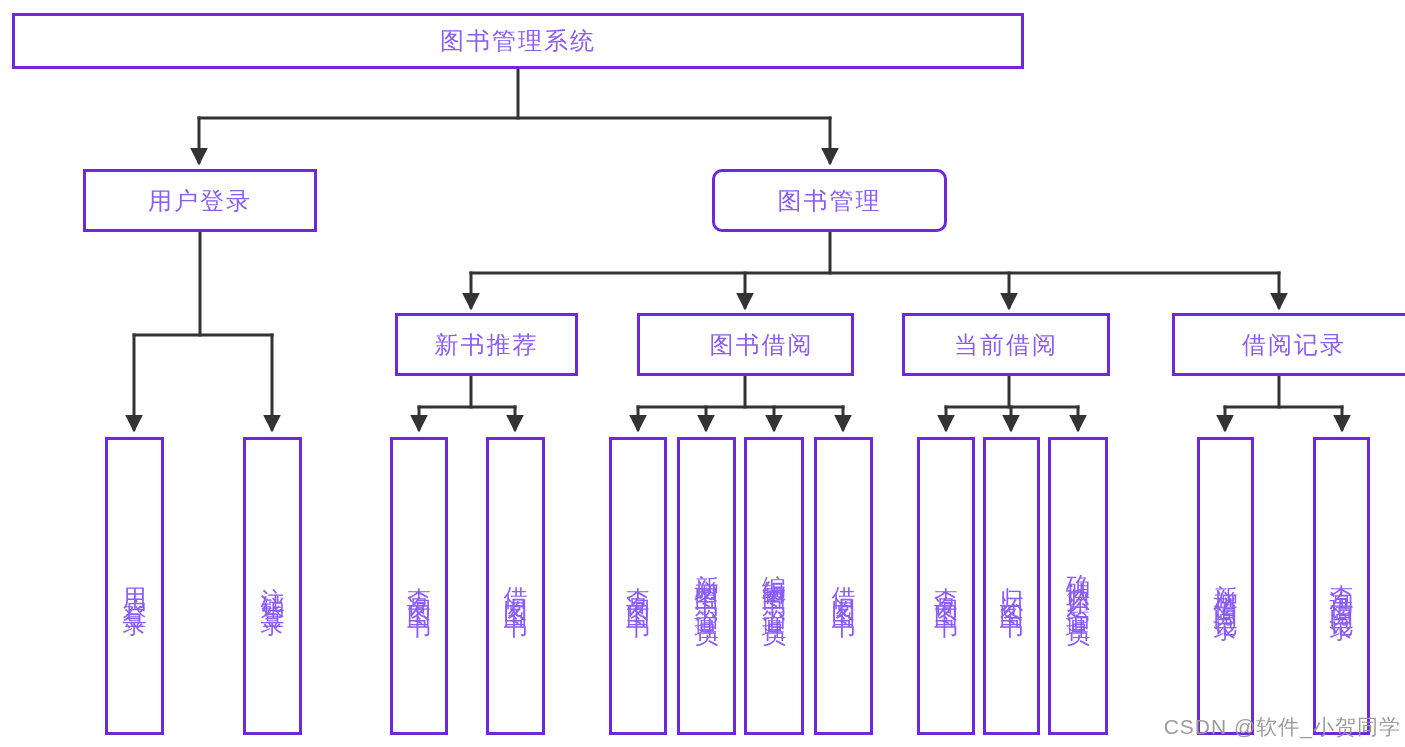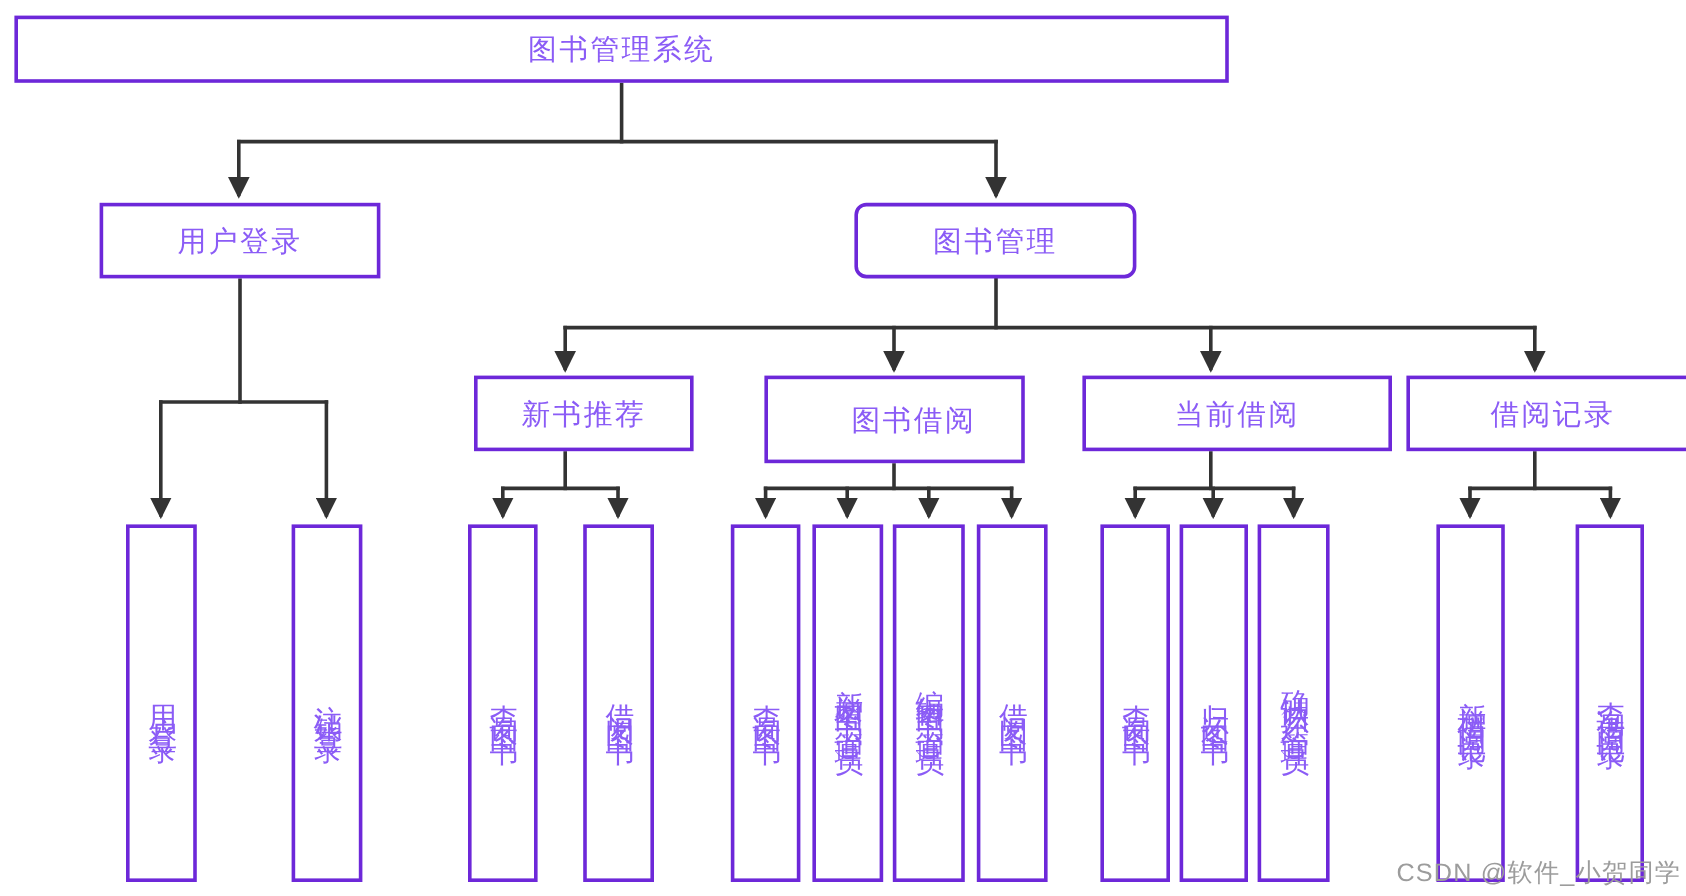--- a/index.html
+++ b/index.html
@@ -78,22 +78,22 @@
       <path d="M1342,407 V429" marker-end="url(#ah)"></path>
     </g>
   </svg>
 
   <div class="node h" style="left:12px;top:13px;width:1012px;height:56px;">图书管理系统</div>
 
   <div class="node h" style="left:83px;top:169px;width:234px;height:63px;">用户登录</div>
   <div class="node h" style="left:712px;top:169px;width:235px;height:63px;border-radius:10px;">图书管理</div>
 
   <div class="node h" style="left:371px;top:313px;width:183px;height:63px;margin-left:24px;">新书推荐</div>
-  <div class="node h" style="left:637px;top:313px;width:217px;height:73px;padding-left:32px;">图书借阅</div>
-  <div class="node h" style="left:902px;top:313px;width:258px;height:63px;">当前借阅</div>
+  <div class="node h" style="left:637px;top:313px;width:217px;height:63px;padding-left:32px;">图书借阅</div>
+  <div class="node h" style="left:902px;top:313px;width:208px;height:63px;">当前借阅</div>
   <div class="node h" style="left:1172px;top:313px;width:244px;height:63px;">借阅记录</div>
 
   <div class="node v short" style="left:105px;top:437px;width:59px;height:298px;">用户登录</div>
   <div class="node v short" style="left:243px;top:437px;width:59px;height:298px;">注销登录</div>
 
   <div class="node v short" style="left:390px;top:437px;width:58px;height:298px;">查询图书</div>
   <div class="node v short" style="left:486px;top:437px;width:59px;height:298px;">借阅图书</div>
 
   <div class="node v short" style="left:609px;top:437px;width:58px;height:298px;">查询图书</div>
   <div class="node v" style="left:677px;top:437px;width:59px;height:298px;">新增图书（管理员）</div>

